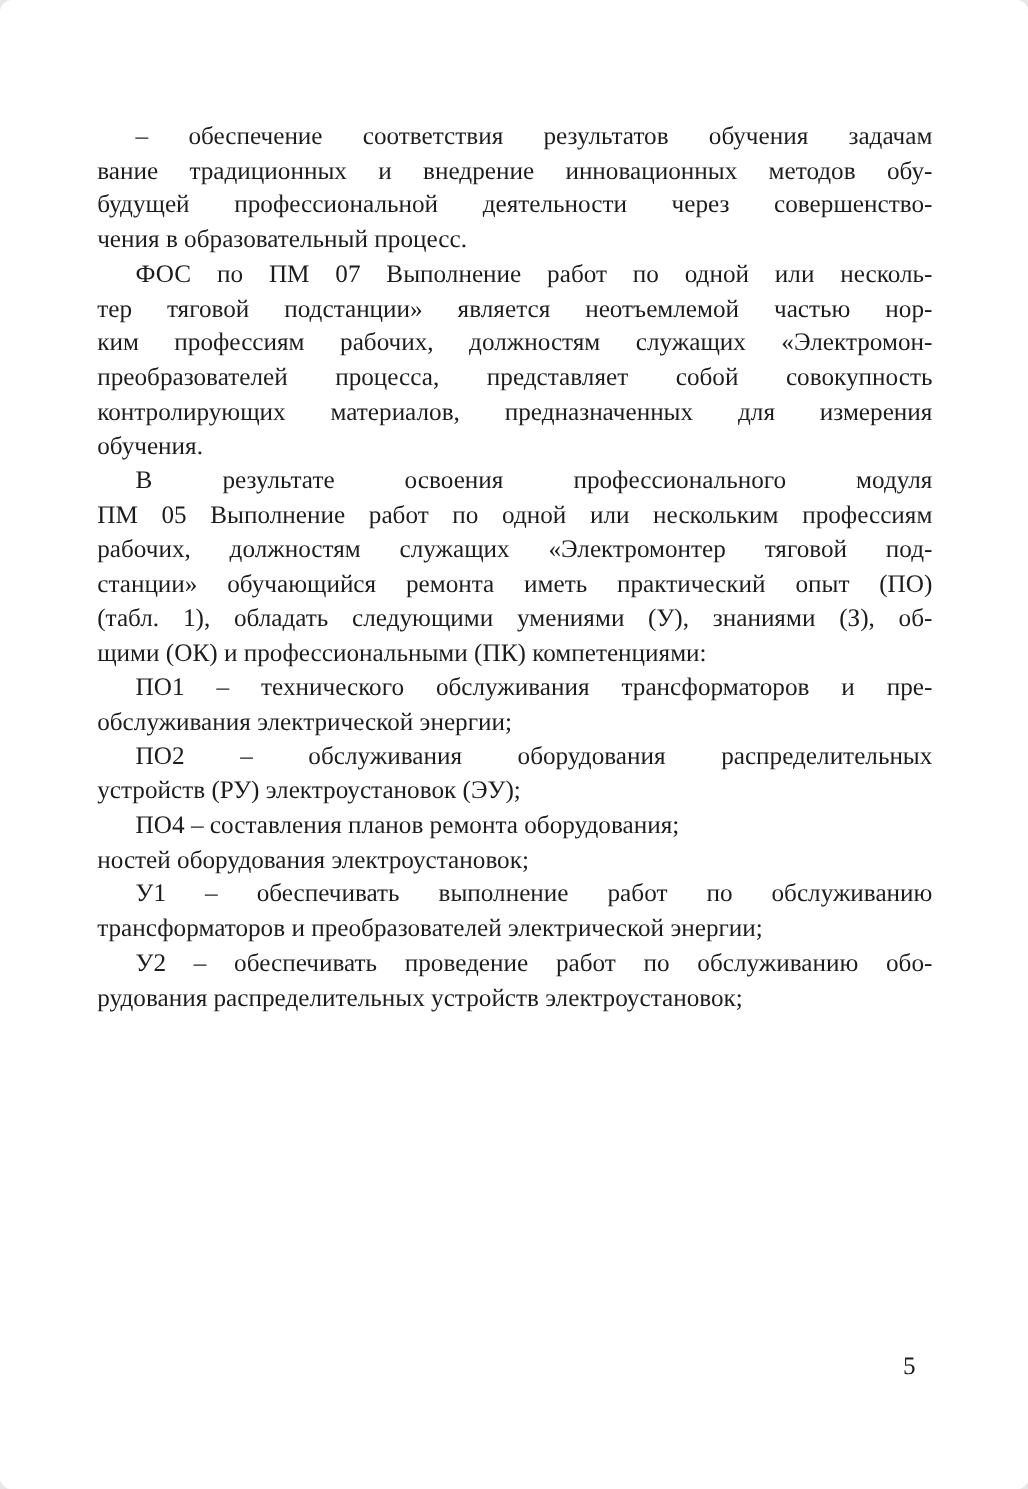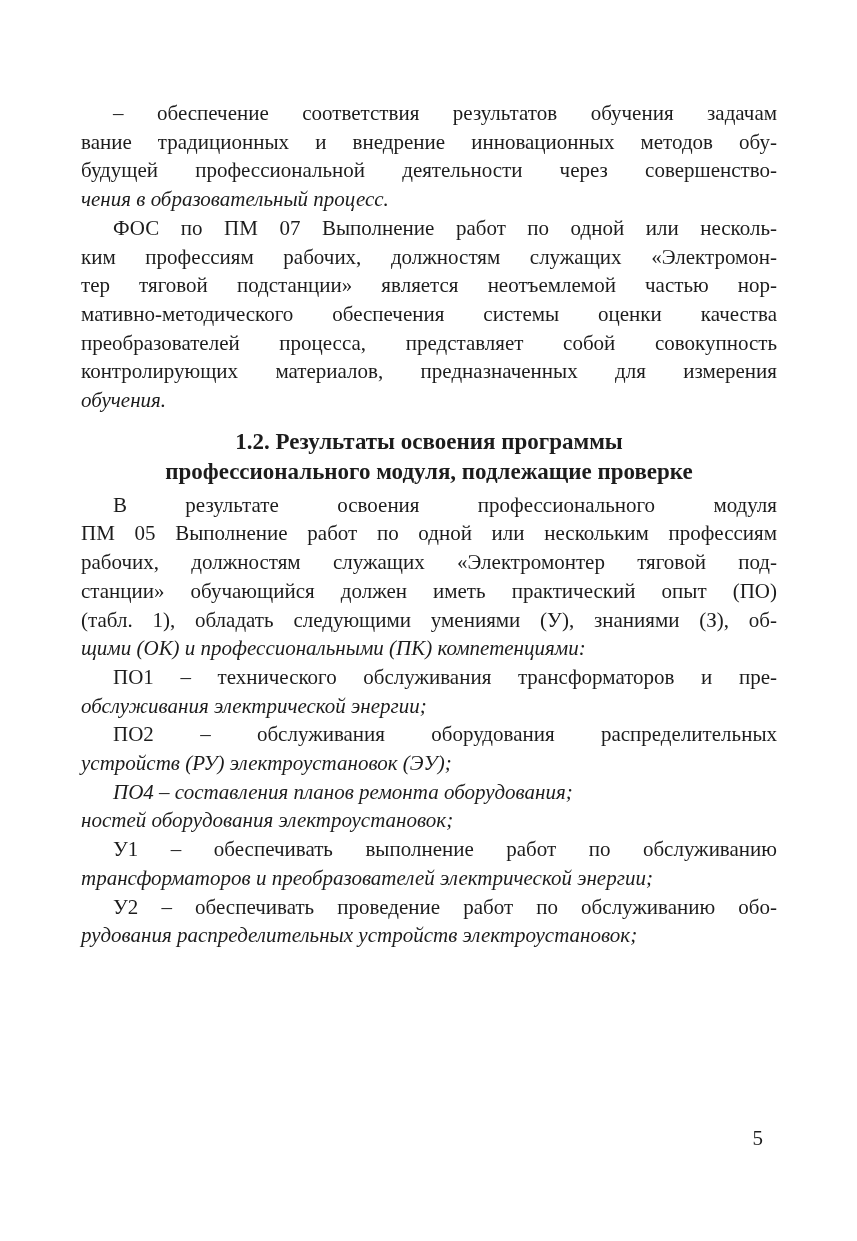--- a/index.html
+++ b/index.html
@@ -8,20 +8,21 @@
     background: #e8e8e8;
   }
   .page {
     position: relative;
     width: 857px;
     height: 1241px;
     background: #ffffff;
     color: #1c1c1c;
     font-family: "Liberation Serif", "DejaVu Serif", serif;
     overflow: hidden;
+    border-radius: 10px;
   }
   .textblock {
     position: absolute;
     left: 81px;
     top: 99px;
     width: 696px;
     font-size: 21px;
     line-height: 28.7px;
   }
   .para {
@@ -31,21 +32,20 @@
   .ln {
     text-align: justify;
     text-align-last: justify;
     white-space: normal;
   }
   .ln.first {
     text-indent: 32px;
   }
   .ln.last {
     text-align-last: left;
-    font-style: italic;
   }
   .heading {
     margin: 12px 0 4px 0;
     font-size: 23px;
     font-weight: bold;
     line-height: 30px;
     text-align: center;
   }
   .hl {
     text-align: center;
@@ -66,38 +66,33 @@
 
     <div class="para">
       <div class="ln first">– обеспечение соответствия результатов обучения задачам</div>
       <div class="ln">вание традиционных и внедрение инновационных методов обу-</div>
       <div class="ln">будущей профессиональной деятельности через совершенство-</div>
       <div class="ln last">чения в образовательный процесс.</div>
     </div>
 
     <div class="para">
       <div class="ln first">ФОС по ПМ 07 Выполнение работ по одной или несколь-</div>
+      <div class="ln">тер тяговой подстанции» является неотъемлемой частью нор-</div>
       <div class="ln">ким профессиям рабочих, должностям служащих «Электромон-</div>
-      <div class="ln">тер тяговой подстанции» является неотъемлемой частью нор-</div>
-      <div class="ln">мативно-методического обеспечения системы оценки качества</div>
       <div class="ln">преобразователей процесса, представляет собой совокупность</div>
       <div class="ln">контролирующих материалов, предназначенных для измерения</div>
       <div class="ln last">обучения.</div>
     </div>
 
-    <h2 class="heading">
-      <div class="hl">1.2. Результаты освоения программы</div>
-      <div class="hl">профессионального модуля, подлежащие проверке</div>
-    </h2>
 
     <div class="para">
       <div class="ln first">В результате освоения профессионального модуля</div>
       <div class="ln">ПМ 05 Выполнение работ по одной или нескольким профессиям</div>
       <div class="ln">рабочих, должностям служащих «Электромонтер тяговой под-</div>
-      <div class="ln">станции» обучающийся должен иметь практический опыт (ПО)</div>
+      <div class="ln">станции» обучающийся ремонта иметь практический опыт (ПО)</div>
       <div class="ln">(табл. 1), обладать следующими умениями (У), знаниями (З), об-</div>
       <div class="ln last">щими (ОК) и профессиональными (ПК) компетенциями:</div>
     </div>
 
     <div class="para">
       <div class="ln first">ПО1 – технического обслуживания трансформаторов и пре-</div>
       <div class="ln last">обслуживания электрической энергии;</div>
     </div>
 
     <div class="para">

